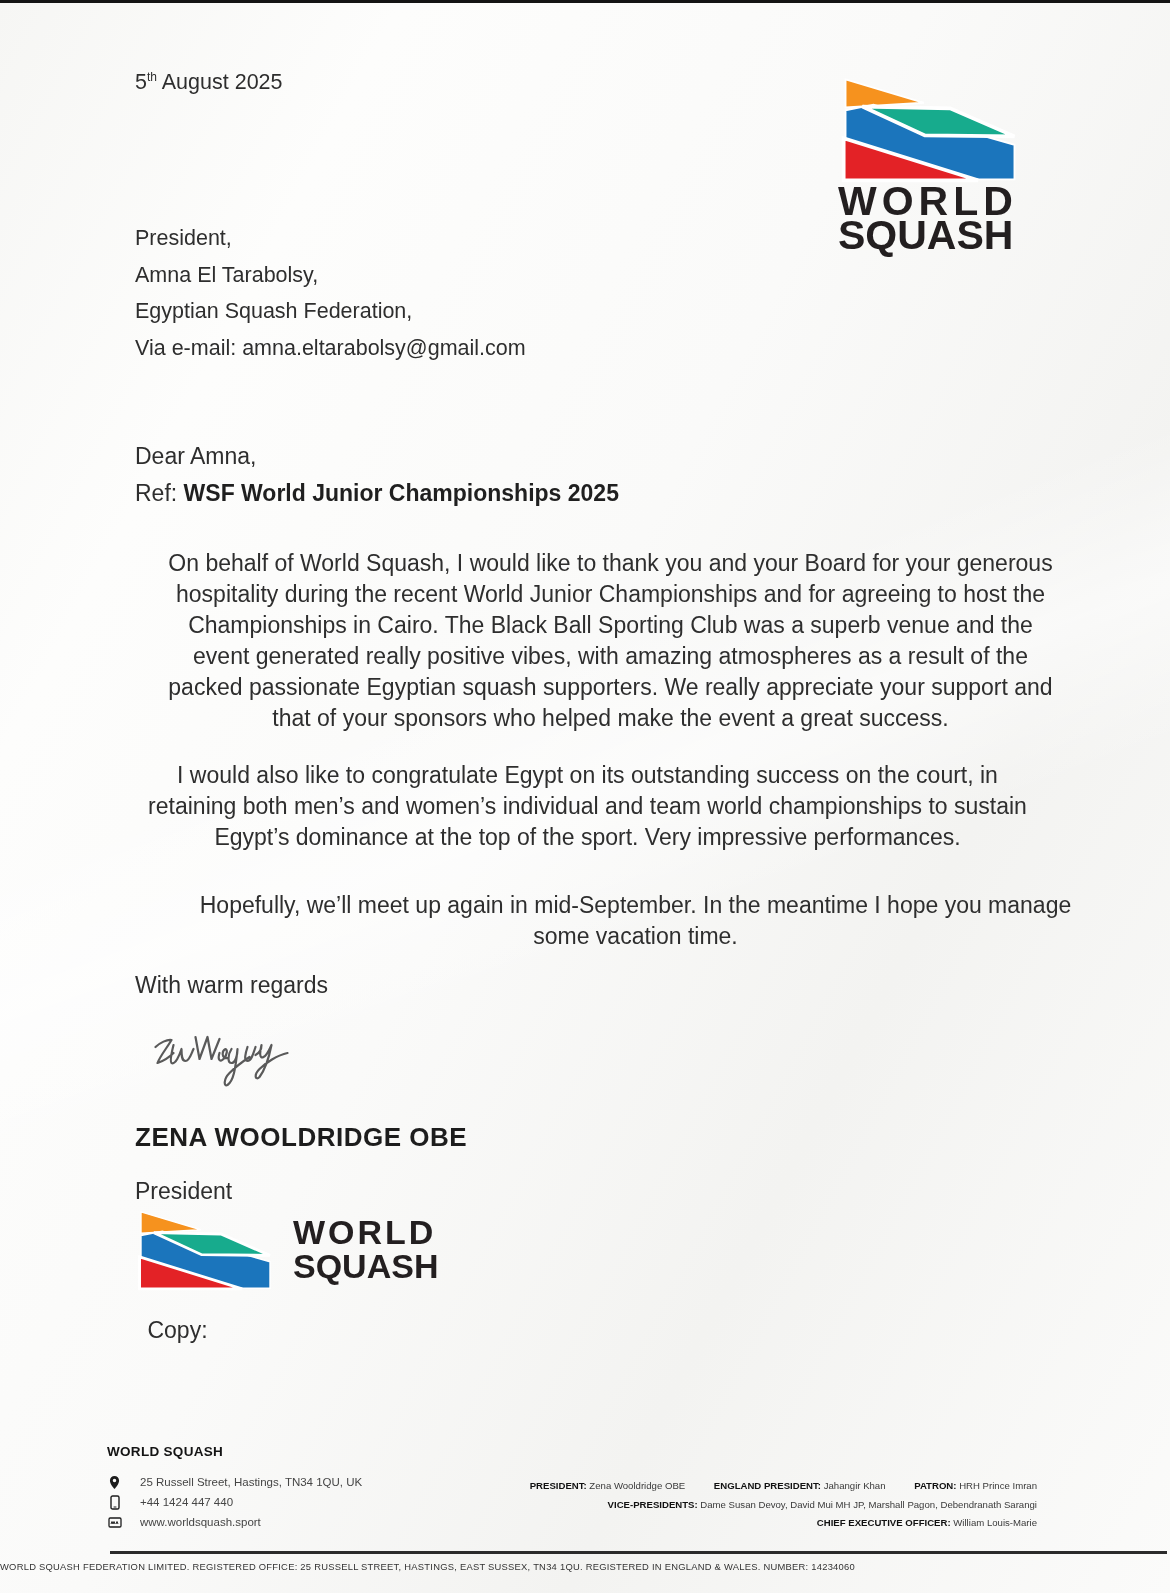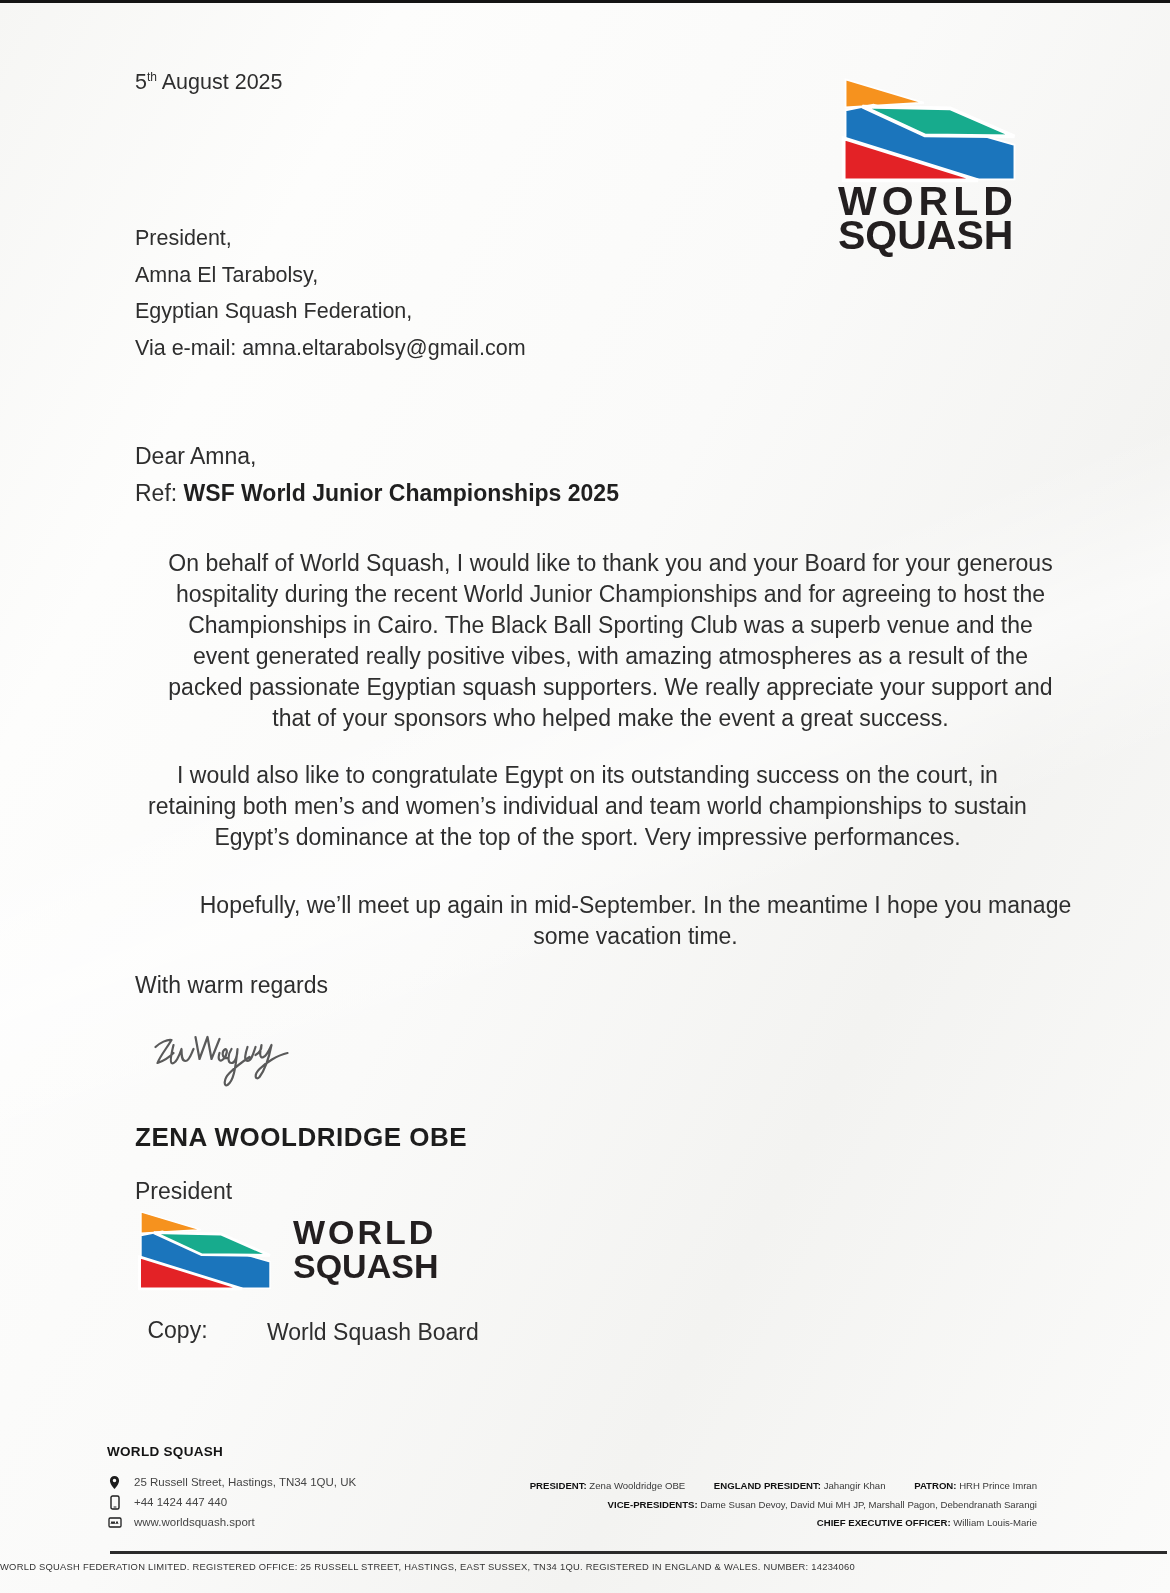--- a/index.html
+++ b/index.html
@@ -41,21 +41,21 @@
   .logo-small svg{display:block;width:139px;height:86px;}
   .logo-small .words{margin-left:18px;}
   .logo-small .logo-word{font-size:34px;line-height:34px;}
   .logo-small .w1{letter-spacing:3px;}
   .copy{top:1315px;left:135px;display:flex;gap:47px;}
   .copy .lbl{width:85px;}
   .copy .lines div{line-height:34px;}
   
   .f-org{top:1444px;left:107px;font-size:13.5px;font-weight:bold;color:#141414;letter-spacing:.3px;}
   .f-contact{top:1472px;left:107px;font-size:11.5px;color:#454545;}
-  .f-row{display:flex;align-items:center;height:20px;}
+  .f-row{display:flex;align-items:center;height:20px;gap:6px;}
   .f-row .ic{width:15px;height:15px;margin-right:12px;display:flex;align-items:center;justify-content:center;}
   .f-officials{top:1477px;right:133px;text-align:right;font-size:9.6px;color:#3a3a3a;line-height:18.5px;white-space:nowrap;}
   .f-officials b{color:#111;}
   .pair{margin-left:26px;}
   .pair:first-child{margin-left:16px;}
   .rule{top:1551px;left:110px;width:1057px;height:3px;background:#2b2b2b;}
   .reg{top:1561px;left:0;width:100%;text-align:left;font-size:9.4px;letter-spacing:.25px;color:#333;}
 </style>
 </head>
 <body>
@@ -114,21 +114,20 @@
     </svg>
     <div class="words">
       <div class="logo-word w1">WORLD</div>
       <div class="logo-word w2">SQUASH</div>
     </div>
   </div>
 
   <div class="abs body-text copy">
     <div class="lbl">Copy:</div>
     <div class="lines">
-      <div>World Squash Board</div>
     </div>
   </div>
 
   <div class="abs f-org">WORLD SQUASH</div>
 
   <div class="abs f-contact">
     <div class="f-row">
       <span class="ic">
         <svg width="11" height="15" viewBox="0 0 12 16">
             <path d="M6,1 C3.2,1 1,3.2 1,6 c0,3.8 5,9 5,9 s5,-5.2 5,-9 C11,3.2 8.8,1 6,1 z M6,7.6 A1.9,1.9 0 1,1 6,3.8 A1.9,1.9 0 0,1 6,7.6 z" fill="#1d1d1d"></path>

